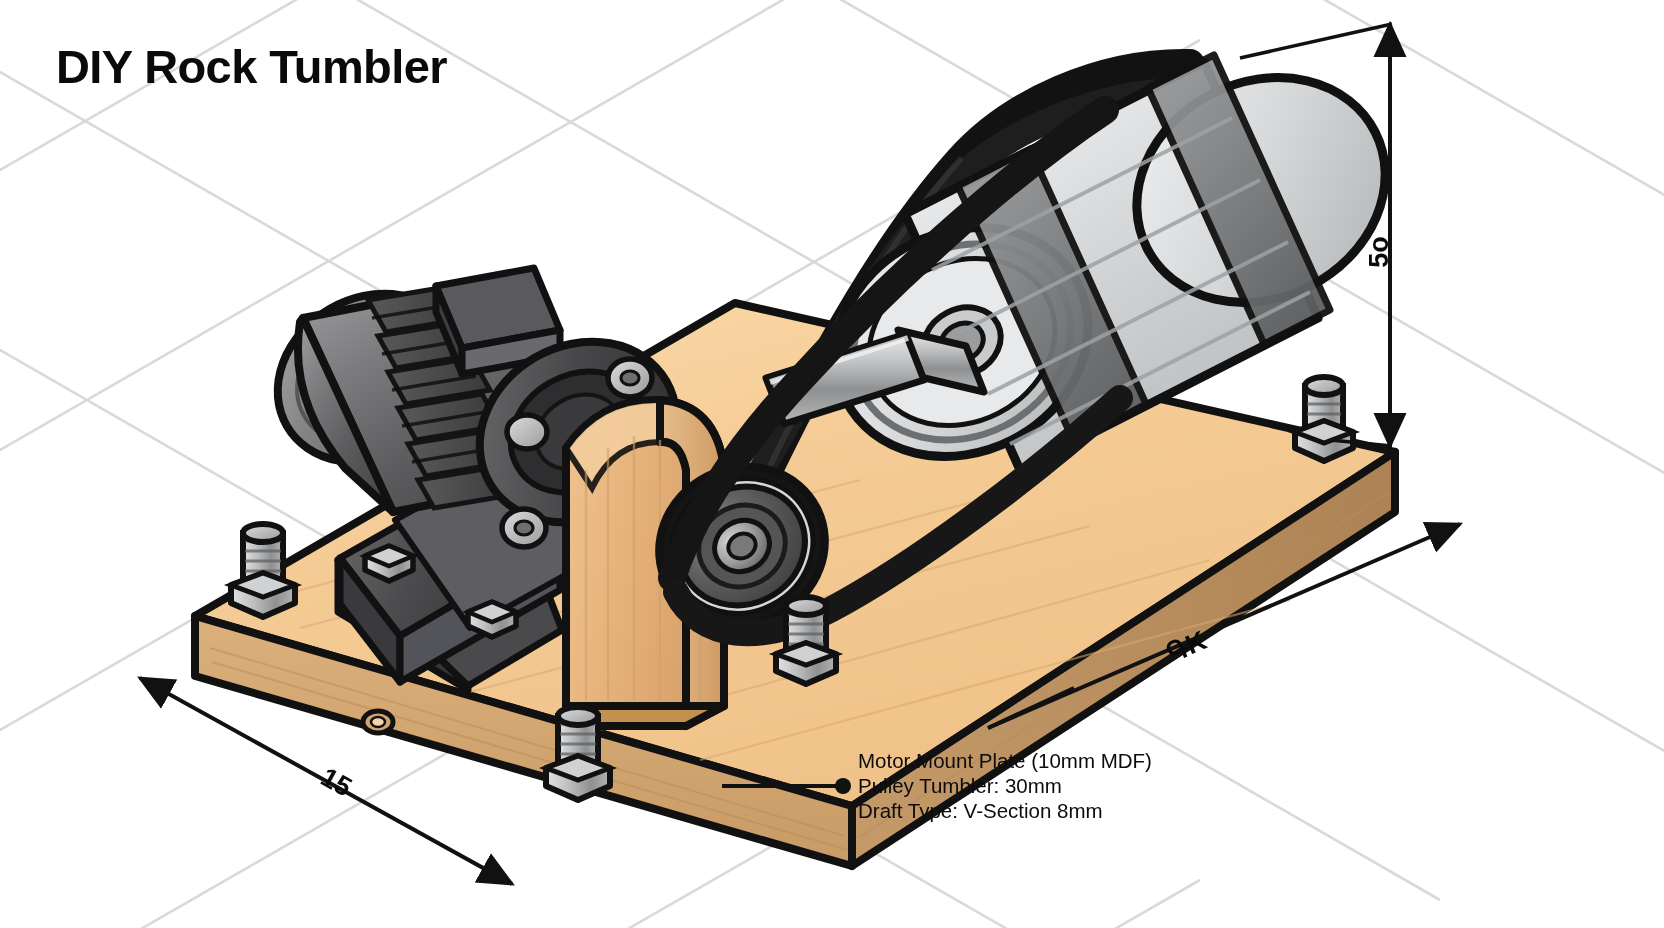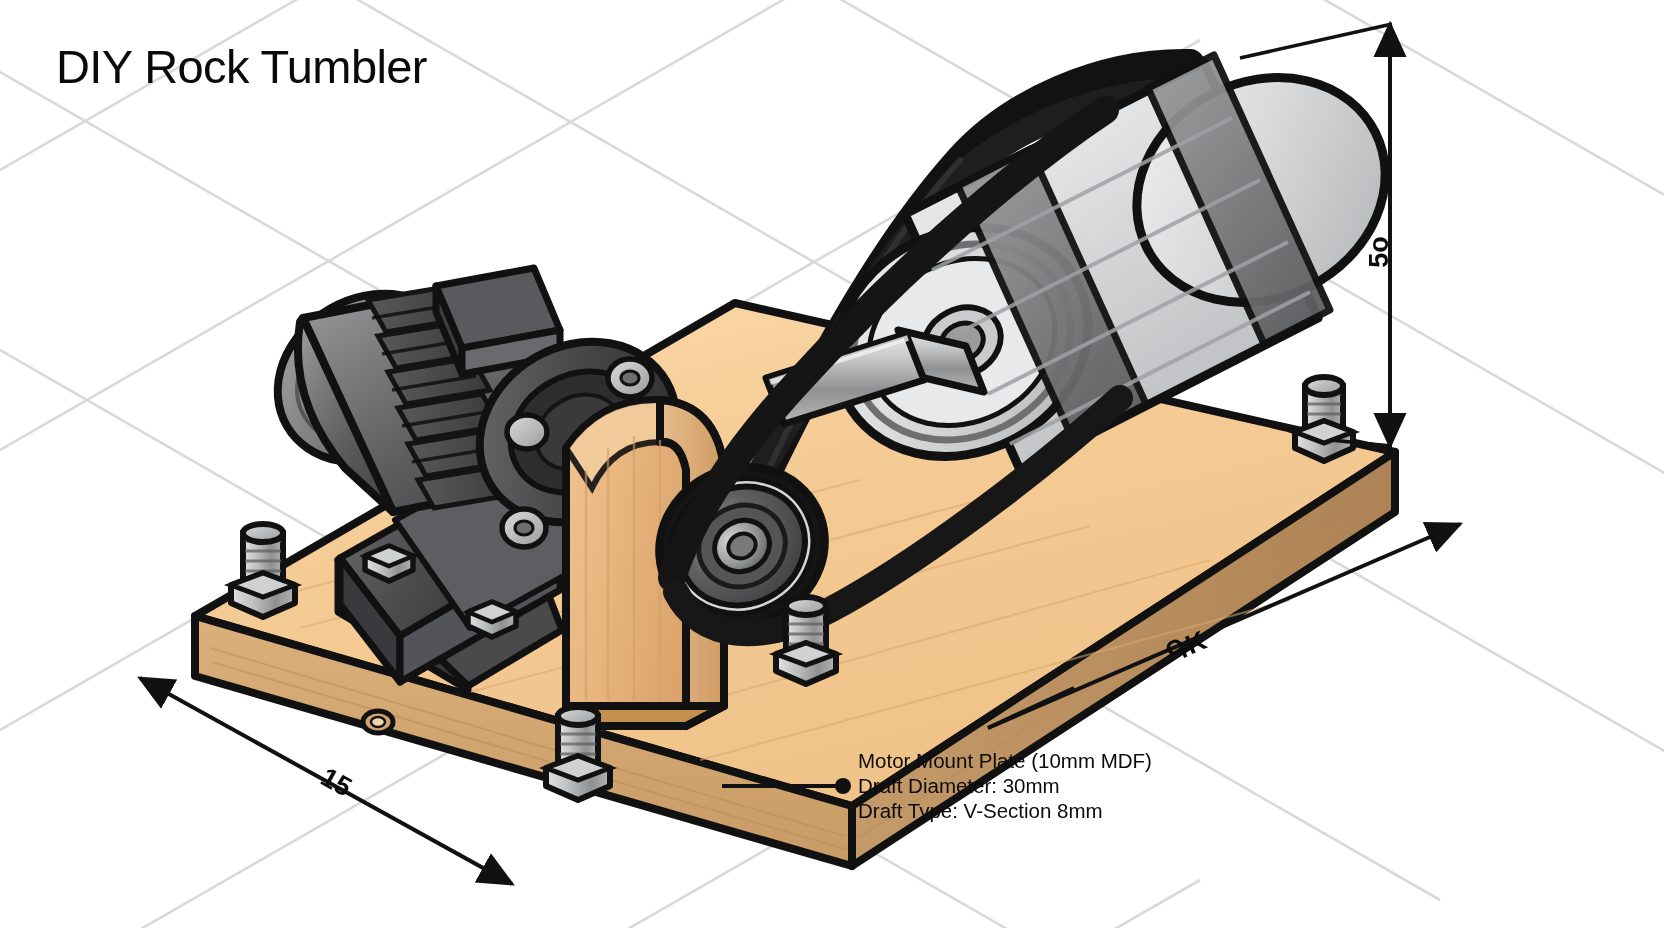--- a/index.html
+++ b/index.html
@@ -27,21 +27,21 @@
   }
   .title-block {
     position: absolute;
     left: 56px;
     top: 36px;
     z-index: 40;
     pointer-events: none;
   }
   .title-line {
     font-family: "Liberation Sans", sans-serif;
-    font-weight: normal;
+    font-weight: bold;
     font-size: 47px;
     line-height: 1.30;
     color: #0a0a0a;
     letter-spacing: -0.6px;
     white-space: nowrap;
   }
   .notes-block {
     position: absolute;
     left: 858px;
     top: 748px;
@@ -450,17 +450,17 @@
       <line x1="988" y1="728" x2="1074" y2="688" stroke="#111" stroke-width="4"></line>
     </g>
   </svg>
 
   <div class="title-block">
     <div class="title-line">DIY Rock Tumbler</div>
   </div>
 
   <div class="notes-block">
     <div class="note-line">Motor Mount Plate (10mm MDF)</div>
-    <div class="note-line">Draft Diameter: 30mm</div>
+    <div class="note-line">Pulley Tumbler: 30mm</div>
     <div class="note-line">Draft Type: V-Section 8mm</div>
   </div>
 
 </div>
 
 </body></html>

